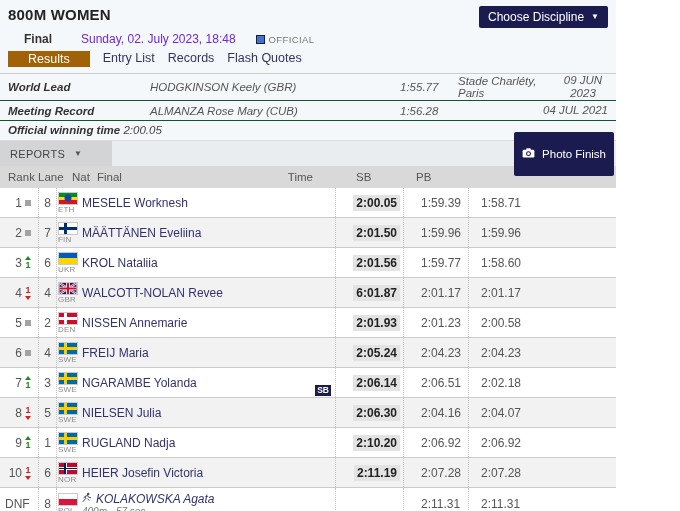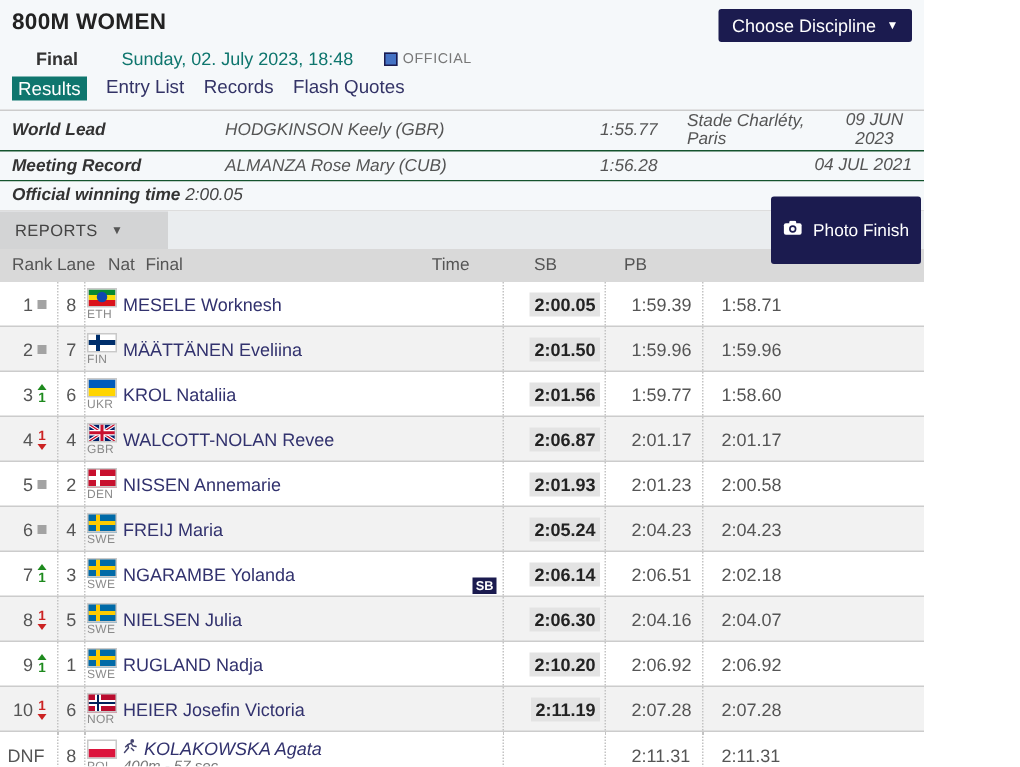--- a/index.html
+++ b/index.html
@@ -9,27 +9,27 @@
 
   
   .top { background:#f5f8fa; padding-top:4px; }
   .title-row { display:flex; justify-content:space-between; align-items:flex-start; padding:2px 8px 0 8px; }
   .page-title { font-size:15px; font-weight:bold; color:#222; letter-spacing:.2px; }
   .btn-navy { background:#1b1b4f; color:#fff; border:none; border-radius:2px; font-family:inherit;
               font-size:12px; display:flex; align-items:center; gap:7px; padding:4px 9px; cursor:pointer; }
   .dd-arrow { font-size:8px; line-height:1; }
   .meta-row { display:flex; align-items:center; padding:4px 8px 0 8px;margin-left:16px; }
   .round-label { font-weight:bold; color:#333; width:57px; }
-  .datetime { color:#0f766e; }
+  .datetime { color:#6d28d9; }
   .official { display:flex; align-items:center; gap:4px; margin-left:20px; }
   .official-sq { width:9px; height:9px; background:#4472c4; border:1px solid #1b1b4f; display:inline-block; }
   .official-txt { font-size:9.5px; color:#777; letter-spacing:.4px; }
   .tab-bar { display:flex; gap:13px; padding:5px 8px 6px 8px; font-size:12.5px; }
   .tab { color:#333366; cursor:pointer; }
-  .tab.active { background:#0f766e; color:#fff; padding:1px 4px; }
+  .tab.active { background:#a16207; color:#fff; padding:1px 20px; }
 
   
   .records { background:#f5f8fa; border-top:1px solid #ccc; }
   .rec-row { display:flex; align-items:center; border-bottom:1px solid #14532d; font-style:italic;
              font-size:11.5px; color:#555; padding:0 8px; min-height:20px; }
   .rec-row.wl { min-height:27px; }
   .rec-label { width:142px; font-weight:bold; color:#333; }
   .rec-athlete { width:250px; }
   .rec-mark { width:58px; }
   .rec-venue { flex:1; }
@@ -282,21 +282,21 @@
                 <path d="M10,0 V13 M0,6.5 H20" stroke="#c8102e" stroke-width="2.4"></path>
               </svg>
             </span>
             <span class="natcode">GBR</span>
           </span>
         </div>
         <div class="cell c-name">
           <span class="name-txt">WALCOTT-NOLAN Revee</span>
         </div>
         <div class="cell c-time">
-          <span class="chip">2:06.87</span>
+          <span class="chip">6:01.87</span>
         </div>
         <div class="cell c-sb">2:01.17</div>
         <div class="cell c-pb">2:01.17</div>
         <div class="cell"></div>
       </div>
       <div class="trow">
         <div class="cell c-rank">
           <span class="rk">5</span>
           <span class="sq"></span>
         </div>

